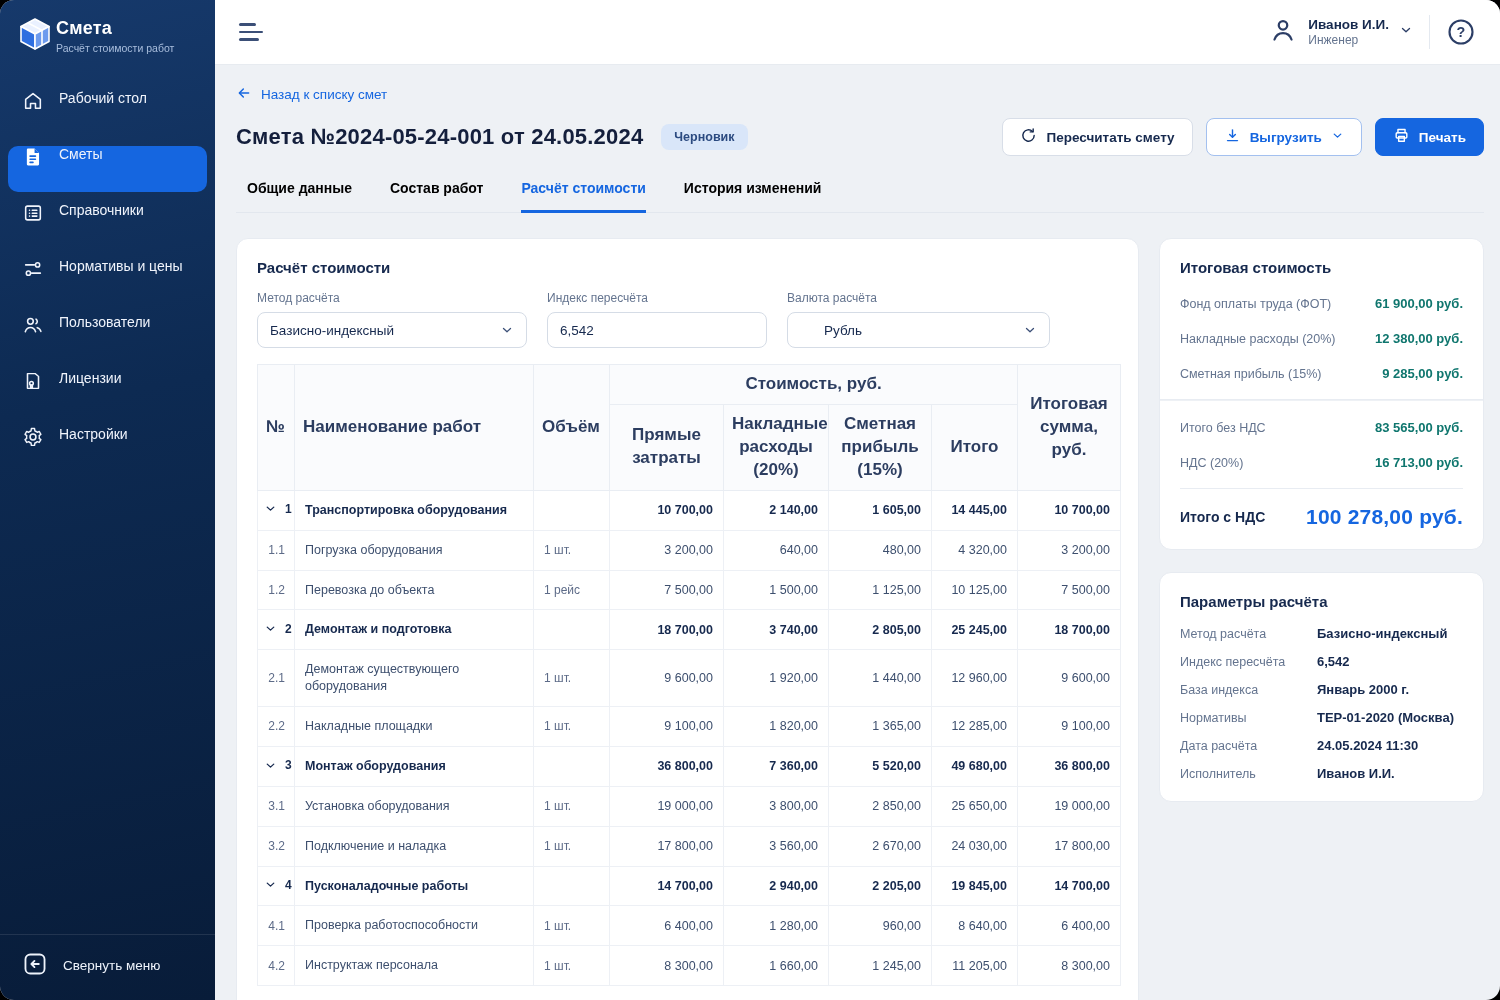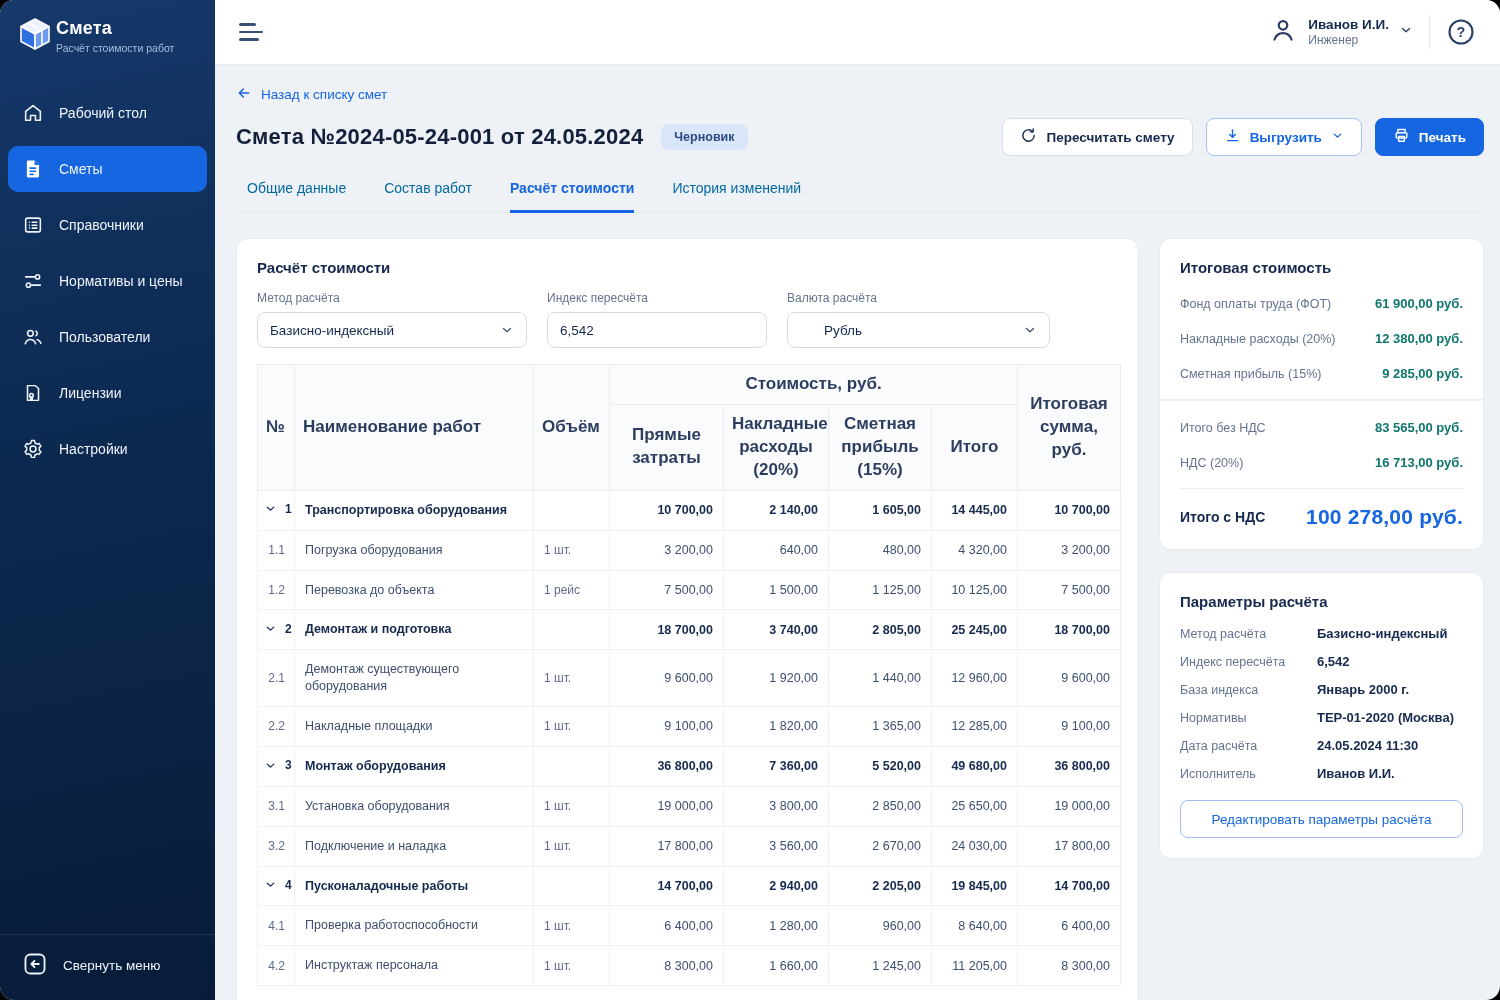--- a/index.html
+++ b/index.html
@@ -5,21 +5,21 @@
   * { margin:0; padding:0; box-sizing:border-box; }
   html,body { width:1500px; height:1000px; background:#000; font-family:"Liberation Sans", sans-serif; }
   .screen { width:1500px; height:1000px; border-radius:14px; overflow:hidden; display:flex; background:#eef1f5; }
 
   
   .sidebar { width:215px; flex-shrink:0; background:linear-gradient(168deg,#16396b 0%,#0d2a52 40%,#081c39 100%); color:#fff; display:flex; flex-direction:column; }
   .logo { display:flex; align-items:center; gap:1px; padding:14px 14px 18px 15px; }
   .logo-text .app-name { font-size:18px; font-weight:700; letter-spacing:.2px; }
   .logo-text .app-sub { font-size:10.5px; color:#a9bedd; margin-top:3px; }
   .nav { padding:14px 8px 0 8px; display:flex; flex-direction:column; gap:10px; }
-  .nav-item { display:flex; align-items:center; gap:15px; height:46px; padding:0 14px; border-radius:10px; font-size:14px; font-weight:500; color:#f0f4fc; cursor:pointer; }
+  .nav-item { display:flex; align-items:flex-start; gap:15px; height:46px; padding:0 14px; border-radius:10px; font-size:14px; font-weight:500; color:#f0f4fc; cursor:pointer; }
   .nav-item svg { flex-shrink:0; }
   .nav-item.active { background:#1566e0; }
   .sidebar-spacer { flex:1; }
   .collapse-row { border-top:1px solid rgba(255,255,255,.10); margin:0 0; padding:16px 22px 20px 22px; display:flex; align-items:center; gap:15px; font-size:13.5px; font-weight:500; color:#eef3fb; cursor:pointer; }
 
   
   .main { flex:1; display:flex; flex-direction:column; min-width:0; }
   .topbar { height:65px; background:#fff; border-bottom:1px solid #e7ebf0; display:flex; align-items:center; padding:0 24px; flex-shrink:0; }
   .burger { width:26px; cursor:pointer; display:flex; flex-direction:column; gap:5px; }
   .burger span { height:2.6px; background:#3b4f77; border-radius:2px; }
@@ -40,21 +40,21 @@
   .title-row { display:flex; align-items:center; margin-top:13px; }
   .title-left { display:flex; align-items:center; gap:18px; }
   .page-title { font-size:22px; font-weight:700; color:#141f3c; letter-spacing:.2px; }
   .badge { background:#d9e6f9; color:#2b4a80; font-size:12.5px; font-weight:600; padding:6px 13px; border-radius:8px; }
   .actions { margin-left:auto; display:flex; gap:13px; }
   .btn { height:38px; display:inline-flex; align-items:center; gap:9px; padding:0 17px; border-radius:8px; font-size:13.5px; font-weight:600; cursor:pointer; background:#fff; border:1px solid #d8dee8; color:#16294e; font-family:inherit; }
   .btn-outline-blue { border:1px solid #a3c0ef; color:#1566e0; }
   .btn-primary { background:#1566e0; border:1px solid #1566e0; color:#fff; }
 
   .tabs { display:flex; gap:38px; margin-top:24px; border-bottom:1px solid #e2e7ee; padding:0 11px; }
-  .tab { font-size:14px; font-weight:400; color:#0369a1; padding-bottom:14px; cursor:pointer; border-bottom:3px solid transparent; margin-bottom:-1px; }
+  .tab { font-size:14px; font-weight:700; color:#000000; padding-bottom:14px; cursor:pointer; border-bottom:3px solid transparent; margin-bottom:-1px; }
   .tab.active { color:#1566e0; border-bottom-color:#1566e0; font-weight:600; }
 
   .layout { display:flex; gap:20px; margin-top:25px; align-items:flex-start; }
   .card { background:#fff; border:1px solid #e7ebf1; border-radius:12px; }
   .card-main { flex:1; min-width:0; padding:20px 20px 22px 20px; }
   .right-col { width:325px; flex-shrink:0; display:flex; flex-direction:column; gap:22px; }
 
   
   .section-title { font-size:15px; font-weight:700; color:#16294e; }
   .fields { display:flex; gap:20px; margin-top:15px; }
@@ -597,20 +597,19 @@
                 </div>
                 <div class="param-row">
                   <div class="param-label">Дата расчёта</div>
                   <div class="param-value">24.05.2024 11:30</div>
                 </div>
                 <div class="param-row">
                   <div class="param-label">Исполнитель</div>
                   <div class="param-value">Иванов И.И.</div>
                 </div>
               </div>
-            <button class="edit-btn">Редактировать параметры расчёта</button>
           </div>
 
         </div>
       </div>
     </div>
   </div>
 </div>
 
 </body></html>

